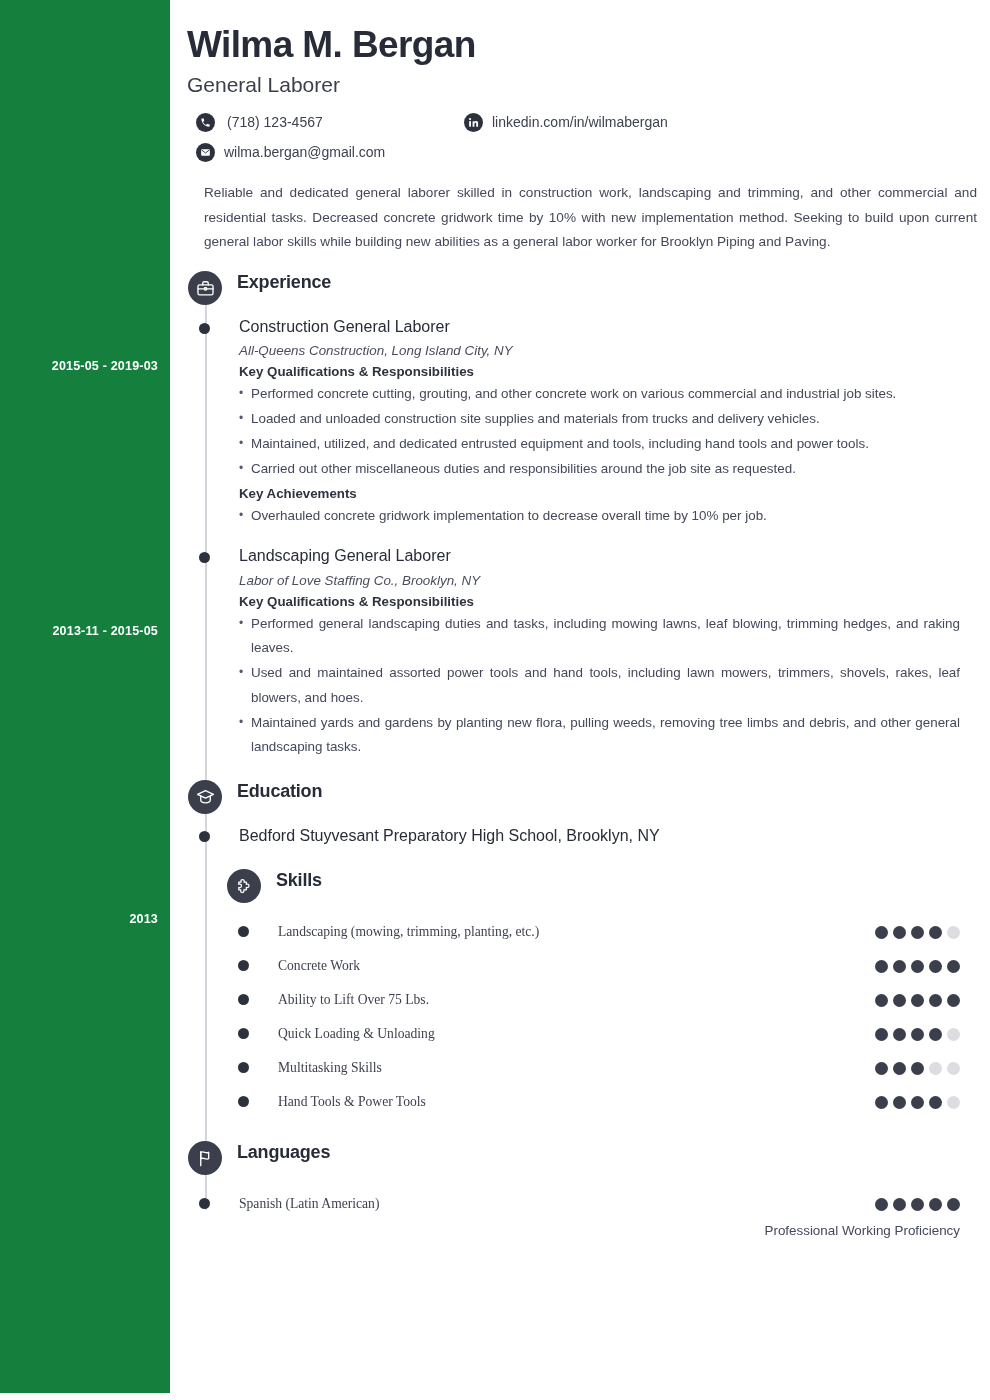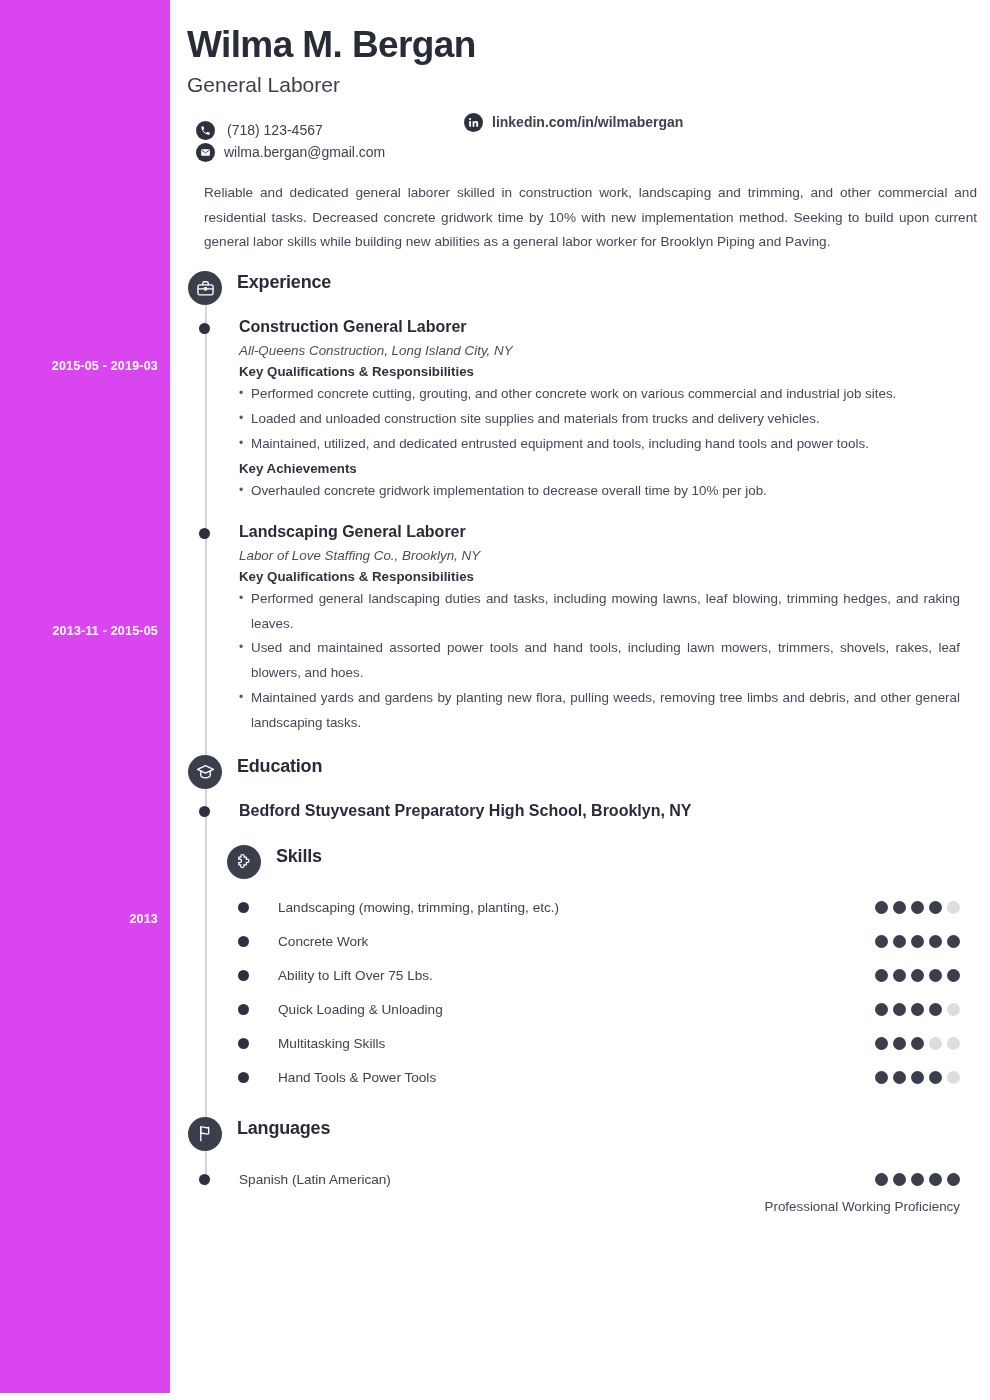--- a/index.html
+++ b/index.html
@@ -9,21 +9,21 @@
     font-family:"Liberation Sans", sans-serif;
     color:#2b2f3a;
     overflow:hidden;
     position:relative;
   }
   .page{position:relative;width:990px;height:1400px;background:#fff;}
 
   
   .sidebar{
     position:absolute;left:0;top:0;width:170px;height:1393px;
-    background:#d946ef;
+    background:#15803d;
   }
   .side-date{
     position:absolute;right:12px;
     color:#ffffff;font-weight:bold;font-size:12.5px;
     letter-spacing:.2px;white-space:nowrap;text-align:right;
   }
 
   
   .main{position:absolute;left:170px;top:0;width:820px;height:1116px;}
 
@@ -35,23 +35,23 @@
   .job-title{
     font-size:21px;font-weight:normal;color:#3b3f4b;
     margin:0 0 17px 0;line-height:1.1;
   }
 
   .contacts{position:relative;height:62px;}
   .contact{
     position:absolute;display:flex;align-items:center;gap:9px;
     font-size:14px;color:#3e4250;white-space:nowrap;
   }
-  .c-phone{left:9px;top:8px;gap:12px;}
+  .c-phone{left:9px;top:0;gap:12px;}
   .c-email{left:9px;top:30px;}
-  .c-link{left:277px;top:0;font-weight:bold;}
+  .c-link{left:277px;top:0;}
   .cicon{
     width:19px;height:19px;border-radius:50%;
     background:#2d313d;display:flex;align-items:center;justify-content:center;
     flex:0 0 19px;
   }
   .cicon svg{display:block;}
 
   .summary{
     margin:6px 17px 0 17px;width:773px;
     font-size:13.6px;line-height:1.82;color:#44485a;
@@ -76,21 +76,21 @@
     position:absolute;left:67px;top:1px;
     font-size:18px;font-weight:bold;color:#282c38;letter-spacing:-.2px;
   }
 
   .entry{position:relative;padding-left:69px;padding-right:30px;}
   .dot{
     position:absolute;left:29px;width:11px;height:11px;border-radius:50%;
     background:#2d313d;z-index:2;
   }
   .e-title{
-    font-size:16px;font-weight:bold;color:#282c38;margin:0 0 7px 0;
+    font-size:16px;font-weight:normal;color:#282c38;margin:0 0 7px 0;
     line-height:1.2;
   }
   .e-sub{
     font-size:13.4px;font-style:italic;color:#4a4e5c;margin:0 0 6px 0;
   }
   .e-lbl{
     font-size:13.3px;font-weight:bold;color:#2f3340;margin:4px 0 3px 0;
   }
   ul.bul{margin:0;padding:0;list-style:none;}
   ul.bul li{
@@ -99,21 +99,21 @@
   }
   ul.bul li:before{
     content:"•";position:absolute;left:0;top:0;color:#55596a;font-size:12px;
   }
 
   
   .rate-row{
     position:relative;padding-left:69px;padding-right:30px;
     display:flex;align-items:center;min-height:34px;
   }
-  .rate-label{font-size:13.6px;color:#3e4250;flex:1 1 auto;}
+  .rate-label{font-size:13.6px;color:#3e4250;flex:1 1 auto;font-family:Liberation Serif, serif;}
   .dots{display:flex;gap:5px;flex:0 0 auto;}
   .rd{width:13px;height:13px;border-radius:50%;background:#3b3f4b;}
   .rd.off{background:#dcdde1;}
   .lang-note{
     text-align:right;padding-right:30px;font-size:13.4px;color:#44485a;
     margin-top:2px;
   }
 </style>
 </head>
 <body>
@@ -187,20 +187,21 @@
 
         <div class="entry" style="margin-bottom:18px;">
           <span class="dot" style="top:6px;"></span>
           <div class="e-title">Construction General Laborer</div>
           <div class="e-sub">All-Queens Construction, Long Island City, NY</div>
           <div class="e-lbl">Key Qualifications &amp; Responsibilities</div>
           <ul class="bul">
             <li>Performed concrete cutting, grouting, and other concrete work on various commercial and industrial job sites.</li>
             <li>Loaded and unloaded construction site supplies and materials from trucks and delivery vehicles.</li>
             <li>Maintained, utilized, and dedicated entrusted equipment and tools, including hand tools and power tools.</li>
+            <li>Carried out other miscellaneous duties and responsibilities around the job site as requested.</li>
           </ul>
           <div class="e-lbl">Key Achievements</div>
           <ul class="bul">
             <li>Overhauled concrete gridwork implementation to decrease overall time by 10% per job.</li>
           </ul>
         </div>
 
         <div class="entry">
           <span class="dot" style="top:6px;"></span>
           <div class="e-title">Landscaping General Laborer</div>

